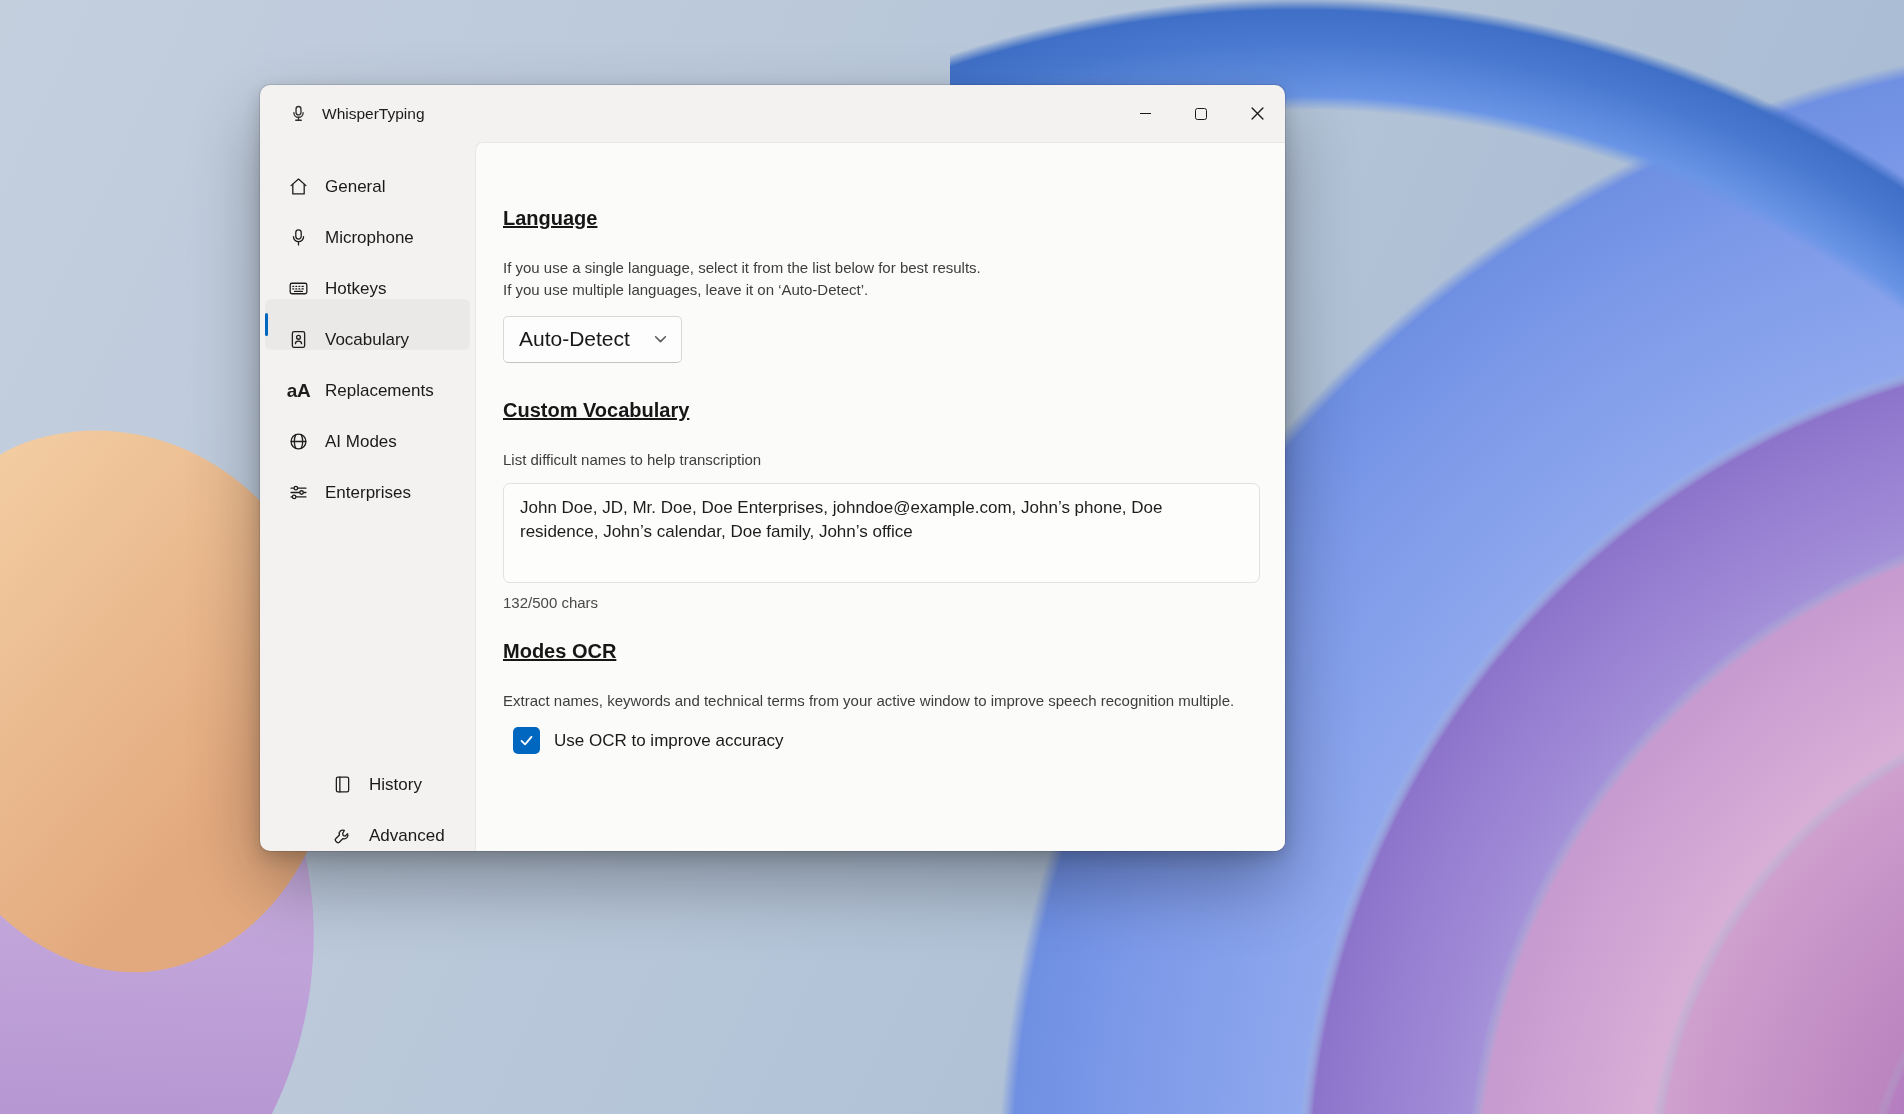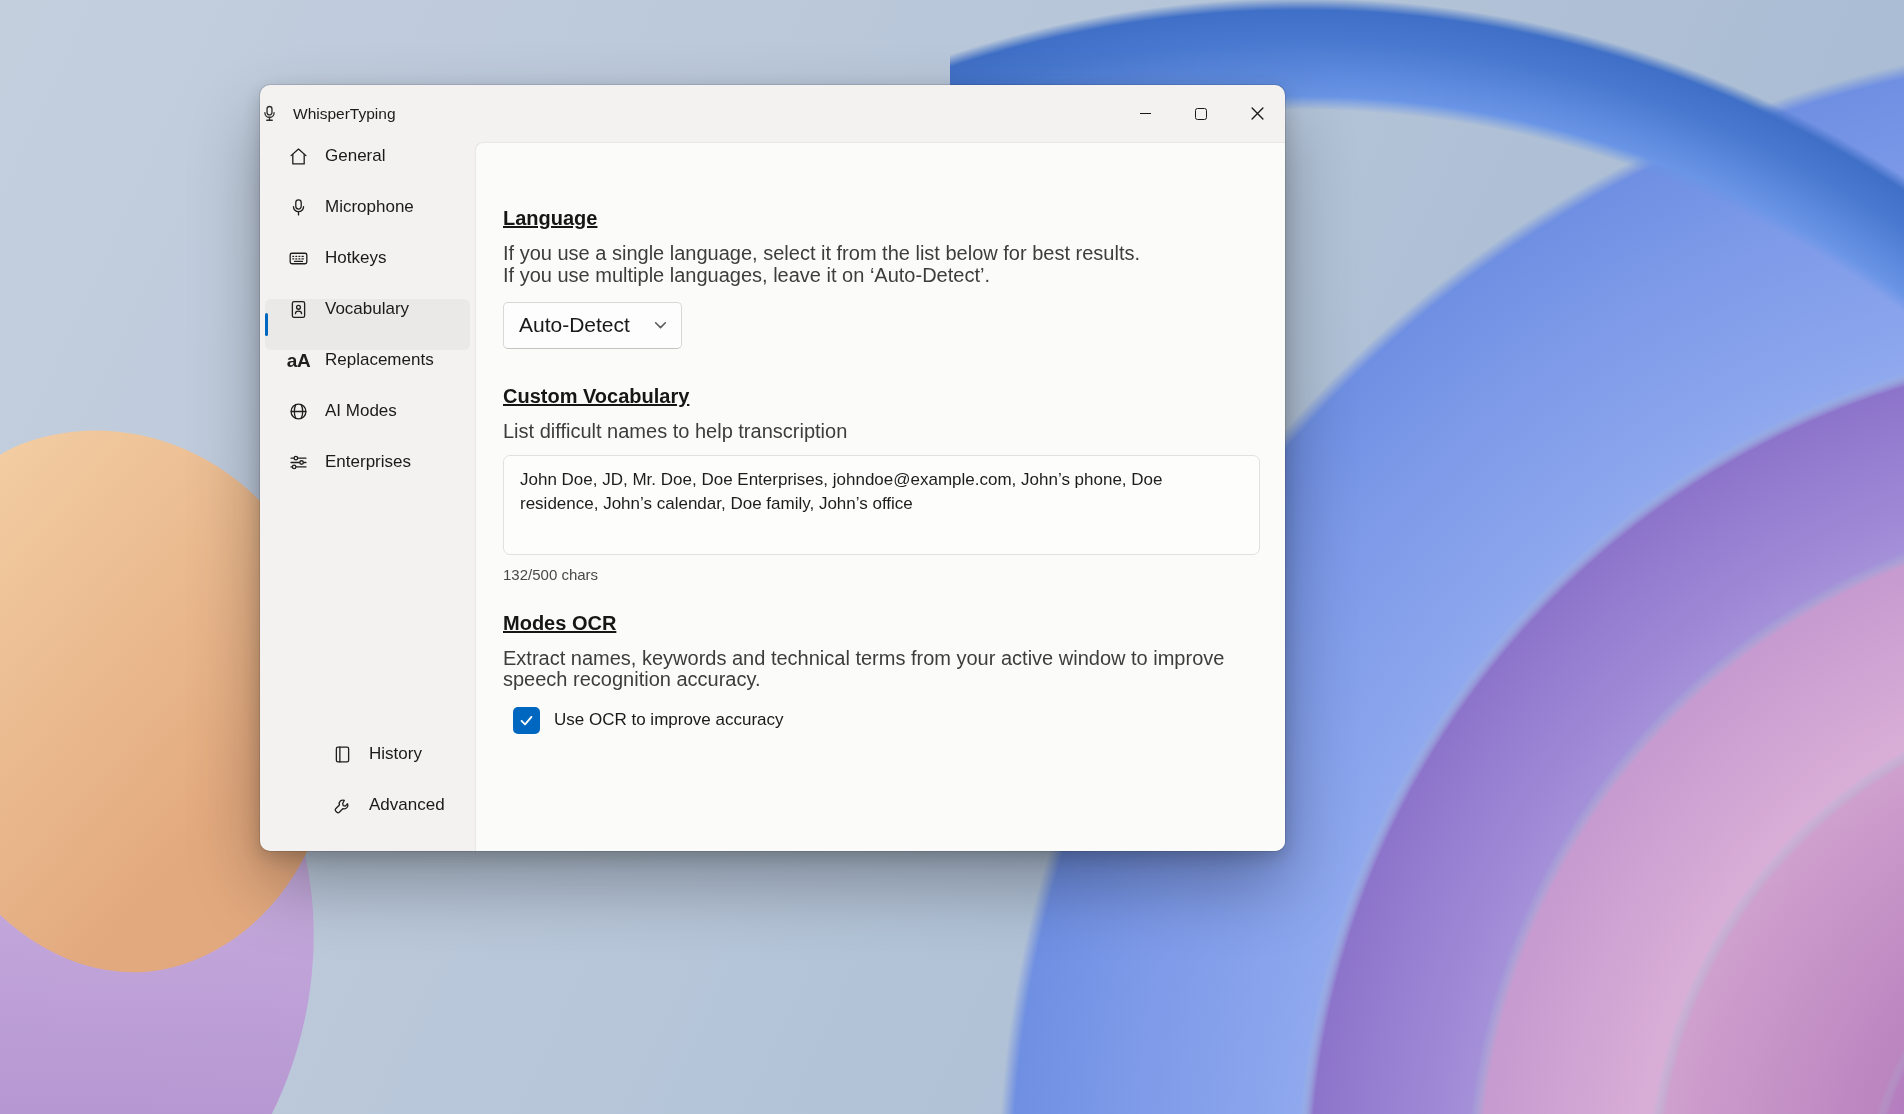--- a/index.html
+++ b/index.html
@@ -25,46 +25,46 @@
   .peach-shape{position:absolute;left:-95px;top:425px;width:435px;height:545px;
     background:linear-gradient(150deg,#f3cda2 12%,#e3a97e 72%);
     border-radius:48% 52% 56% 44% / 56% 44% 56% 44%;transform:rotate(-18deg);}
   .lavender-shape{position:absolute;left:-160px;top:660px;width:470px;height:620px;
     background:linear-gradient(170deg,#cfb8e4 10%,#b392cf 80%);
     border-radius:50%;transform:rotate(12deg);}
   
   .window{position:absolute;left:260px;top:85px;width:1025px;height:766px;
     border-radius:10px;overflow:hidden;background:#f3f2f0;display:flex;flex-direction:column;
     box-shadow:0 34px 70px rgba(0,0,0,.30),0 6px 18px rgba(0,0,0,.18),0 0 0 1px rgba(0,0,0,.10);}
-  .titlebar{height:57px;flex:0 0 57px;display:flex;align-items:center;gap:14px;}
+  .titlebar{height:57px;flex:0 0 57px;display:flex;align-items:center;padding-left:29px;gap:14px;}
   .app-icon{width:19px;height:19px;color:#2f2f2f;display:flex;}
   .title{font-size:15.5px;color:#1b1b1b;}
   .win-controls{margin-left:auto;display:flex;height:100%;}
   .ctrl{width:56px;height:100%;display:flex;align-items:center;justify-content:center;
     background:transparent;border:none;cursor:pointer;padding:0;}
   .min-glyph{width:11px;height:1.3px;background:#1a1a1a;}
   .max-glyph{width:10px;height:10px;border:1.4px solid #1a1a1a;border-radius:2.5px;}
   .win-body{flex:1;display:flex;min-height:0;}
   
   .sidebar{width:215px;flex:0 0 215px;display:flex;flex-direction:column;
     padding:4px 0 5px 0;}
-  .nav-item{height:51px;margin:0 5px;border-radius:6px;display:flex;align-items:flex-start;
+  .nav-item{height:51px;margin:0 5px;border-radius:6px;display:flex;align-items:flex-end;
     gap:16px;padding-left:23px;font-size:17px;color:#1a1a1a;position:relative;cursor:pointer;}
   .nav-item.selected{background:#eae9e7;}
   .accent-bar{position:absolute;left:0;top:14px;width:3px;height:23px;border-radius:3px;background:#0067c0;}
   .nav-icon{width:21px;height:21px;display:flex;align-items:center;justify-content:center;color:#1e1e1e;}
   .nav-icon svg{width:21px;height:21px;}
   .text-glyph{font-size:19px;font-weight:600;color:#1e1e1e;letter-spacing:-.5px;}
   .sidebar-bottom{margin-top:auto;padding-left:44px;}
   
   .content{flex:1;background:#fbfbfa;border-top-left-radius:8px;
     border-top:1px solid #e8e7e5;border-left:1px solid #e8e7e5;
     padding:64px 25px 0 27px;overflow:hidden;}
   .section-heading{font-size:20px;font-weight:700;color:#161616;text-decoration:underline;}
-  .desc{font-size:20px;color:#3d3d3d;line-height:21.5px;margin-top:13px;}
+  .desc{font-size:15px;color:#3d3d3d;line-height:21.5px;margin-top:27px;}
   .desc-line{display:block;}
   .dropdown{margin-top:16px;display:inline-flex;align-items:center;gap:24px;
     background:#fdfdfd;border:1px solid #d9d8d6;border-bottom-color:#c4c3c1;border-radius:5px;
     padding:10px 14px 11px 15px;font-size:21px;color:#191919;cursor:pointer;}
   .chevron{display:flex;color:#5c5c5c;}
   .sec-vocab{margin-top:36px;}
   .vocab-input{margin-top:12px;display:block;width:100%;height:100px;box-sizing:border-box;
     background:#fdfdfc;border:1px solid #e2e1df;border-radius:7px;padding:12px 16px;
     font-family:"Liberation Sans","DejaVu Sans",sans-serif;font-size:17px;line-height:24px;
     color:#1d1d1d;resize:none;outline:none;}
@@ -230,21 +230,21 @@
 
       <div class="sec-vocab">
         <div class="section-heading">Custom Vocabulary</div>
         <div class="desc">List difficult names to help transcription</div>
         <textarea class="vocab-input" spellcheck="false" style="">John Doe, JD, Mr. Doe, Doe Enterprises, johndoe@example.com, John’s phone, Doe residence, John’s calendar, Doe family, John’s office</textarea>
         <div class="char-count">132/500 chars</div>
       </div>
 
       <div class="sec-ocr">
         <div class="section-heading">Modes OCR</div>
-        <div class="desc">Extract names, keywords and technical terms from your active window to improve speech recognition accuracy.</div>
+        <div class="desc">Extract names, keywords and technical terms from your active window to improve speech recognition multiple.</div>
         <div class="check-row">
           <button class="checkbox">
             <svg width="17" height="17" viewBox="0 0 24 24" fill="none" stroke="#ffffff" stroke-width="2.6" stroke-linecap="round" stroke-linejoin="round">
               <path d="M5 12.5 10 17.5 19 7"></path>
             </svg>
           </button>
           <span class="check-label">Use OCR to improve accuracy</span>
         </div>
       </div>
 

